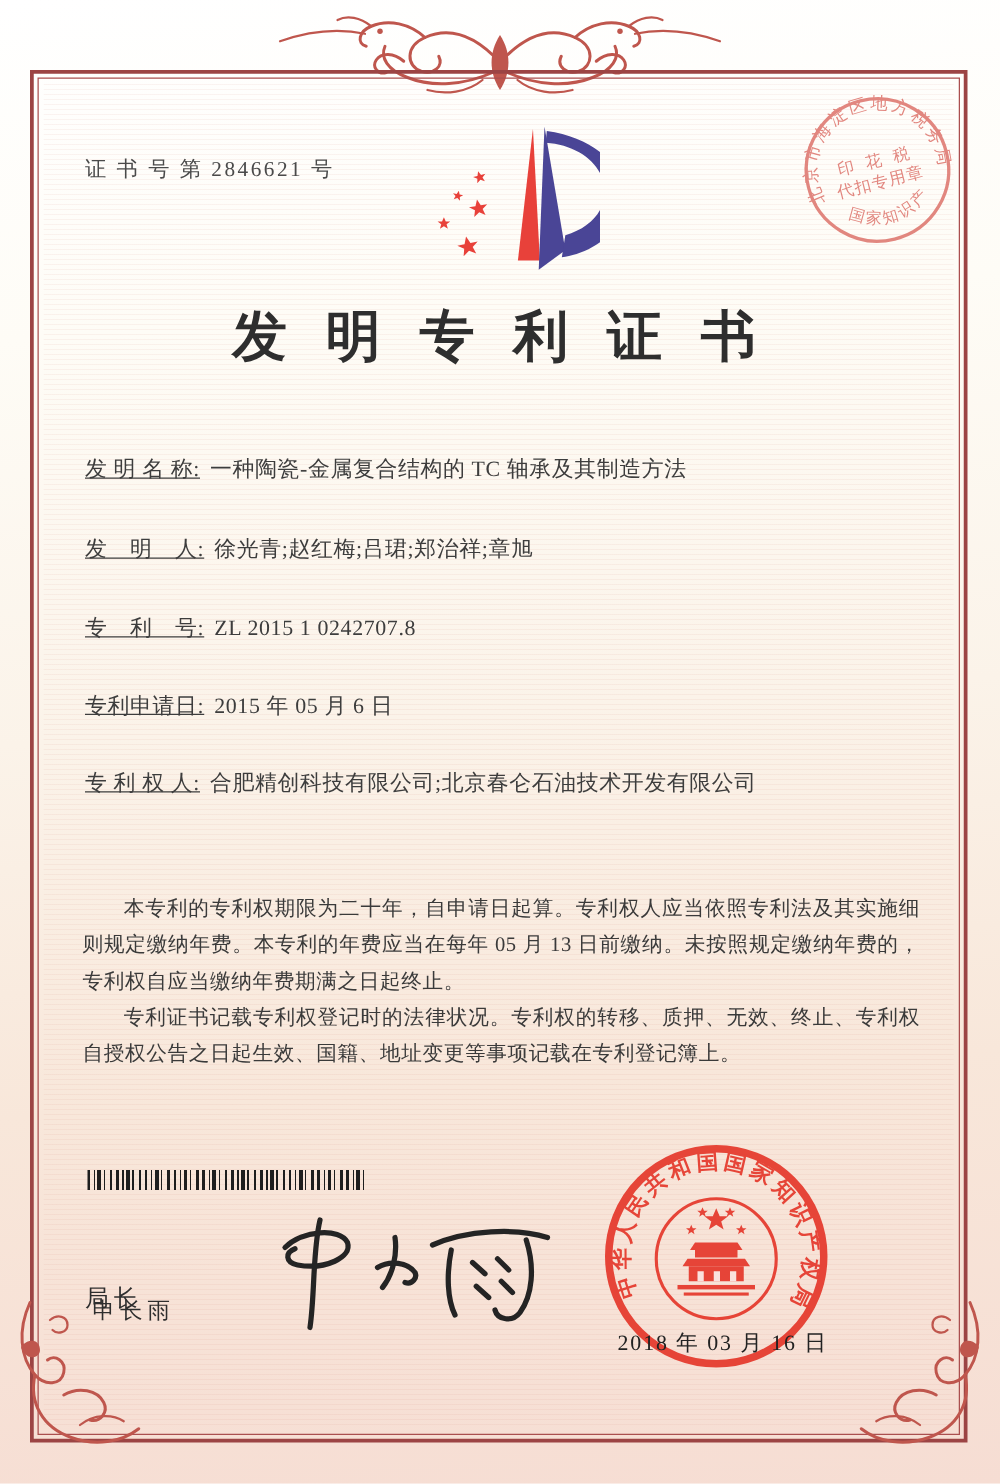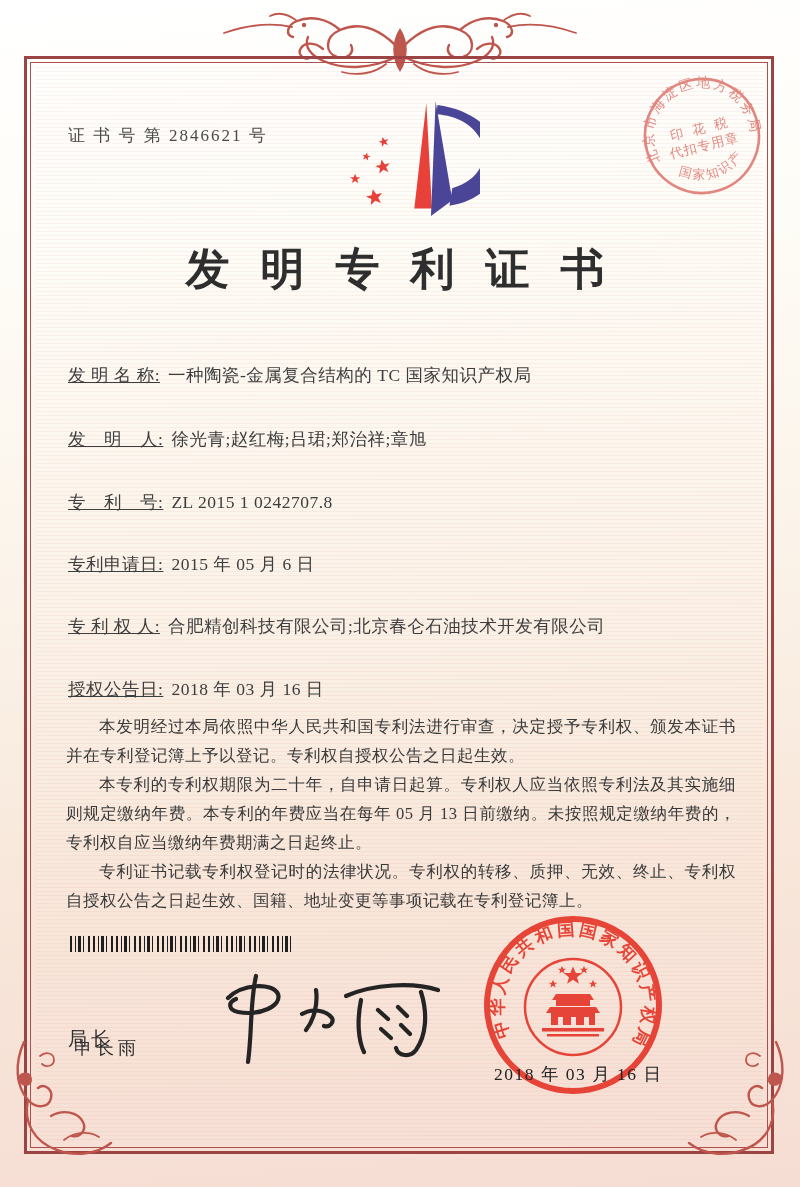--- a/index.html
+++ b/index.html
@@ -137,40 +137,36 @@
     <text x="60" y="57" font-size="13" fill="var(--stamp-red)" text-anchor="middle" letter-spacing="3">印 花 税</text>
     <text x="60" y="74" font-size="13" fill="var(--stamp-red)" text-anchor="middle" letter-spacing="1">代扣专用章</text>
     <text font-size="12.5" fill="var(--stamp-red)" letter-spacing="2">
       <textPath href="#taxBot" startOffset="8">国家知识产权局</textPath>
     </text>
   </svg>
 
   <div class="title">发 明 专 利 证 书</div>
 
   <div class="field-row row-0">
-    <span class="lbl">发 明 名 称:</span><span>一种陶瓷-金属复合结构的 TC 国家知识产权局</span>
+    <span class="lbl">发 明 名 称:</span><span>一种陶瓷-金属复合结构的 TC 轴承及其制造方法</span>
   </div>
   <div class="field-row row-1">
     <span class="lbl">发　明　人:</span><span>徐光青;赵红梅;吕珺;郑治祥;章旭</span>
   </div>
   <div class="field-row row-2">
     <span class="lbl">专　利　号:</span><span>ZL 2015 1 0242707.8</span>
   </div>
   <div class="field-row row-3">
     <span class="lbl">专利申请日:</span><span>2015 年 05 月 6 日</span>
   </div>
   <div class="field-row row-4">
     <span class="lbl">专 利 权 人:</span><span>合肥精创科技有限公司;北京春仑石油技术开发有限公司</span>
   </div>
-  <div class="field-row row-5">
-    <span class="lbl">授权公告日:</span><span>2018 年 03 月 16 日</span>
-  </div>
 
   <div class="body-text">
-    <p>本发明经过本局依照中华人民共和国专利法进行审查，决定授予专利权、颁发本证书并在专利登记簿上予以登记。专利权自授权公告之日起生效。</p>
     <p>本专利的专利权期限为二十年，自申请日起算。专利权人应当依照专利法及其实施细则规定缴纳年费。本专利的年费应当在每年 05 月 13 日前缴纳。未按照规定缴纳年费的，专利权自应当缴纳年费期满之日起终止。</p>
     <p>专利证书记载专利权登记时的法律状况。专利权的转移、质押、无效、终止、专利权自授权公告之日起生效、国籍、地址变更等事项记载在专利登记簿上。</p>
   </div>
 
   <div class="barcode"></div>
 
   <div class="duty-title">局长</div>
   <div class="duty-name">申长雨</div>
 
   <svg class="signature" viewBox="0 0 250 95" fill="none">

